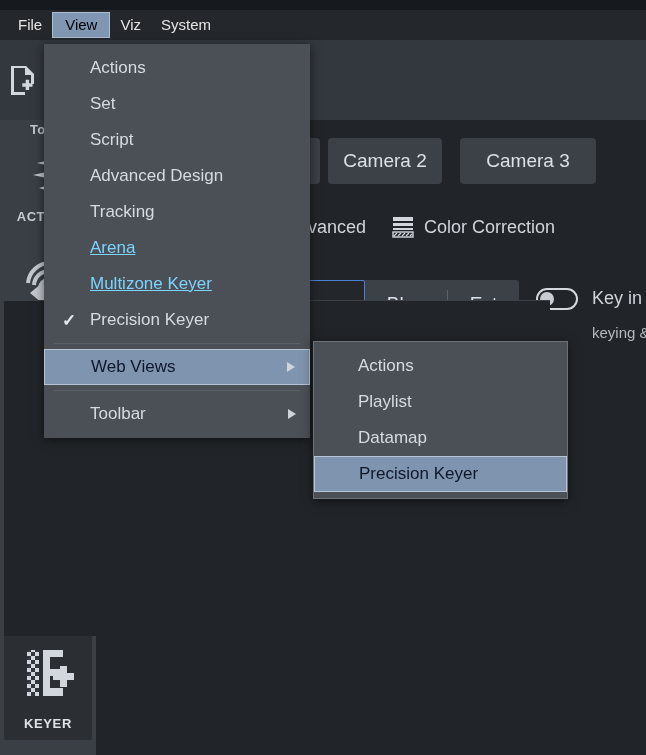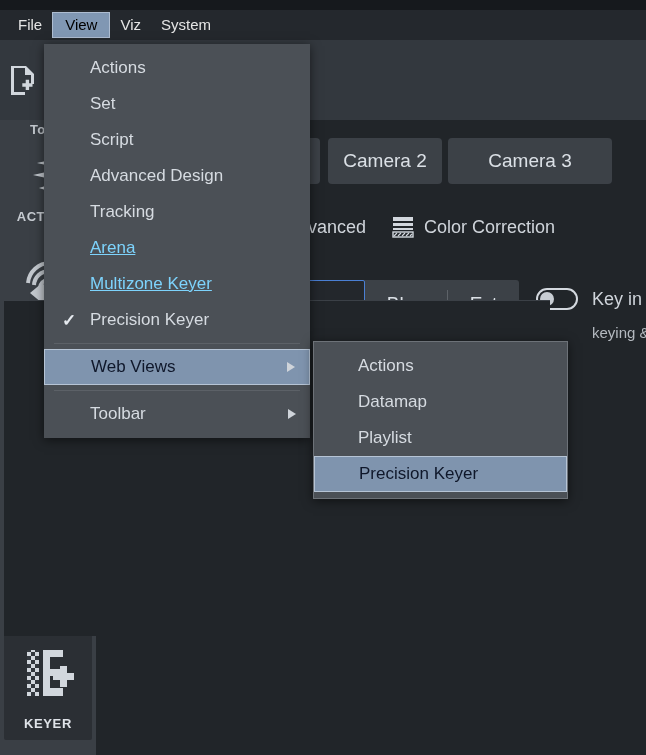--- a/index.html
+++ b/index.html
@@ -147,21 +147,21 @@
     border-radius: 4px;
     display: flex;
     align-items: center;
     justify-content: center;
     font-size: 19px;
     color: #dbe0e6;
     cursor: default;
   }
   #camtab-1 { left: 110px; width: 114px; }
   #camtab-2 { left: 232px; width: 114px; }
-  #camtab-3 { left: 352px; width: 164px; }
+  #camtab-3 { left: 364px; width: 136px; }
 
   
   .toolrow {
     position: absolute;
     left: 96px; top: 202px;
     width: 550px; height: 50px;
     background: #212529;
     border-bottom: 1px solid #3b4046;
     display: flex;
     align-items: center;
@@ -209,21 +209,21 @@
   .segdiv {
     width: 1px;
     background: #5d6268;
     margin: 10px 0;
   }
 
   .toggle-wrap {
     position: absolute;
     left: 440px; top: 36px;
     display: flex;
-    align-items: center;
+    align-items: flex-start;
   }
   .toggle {
     width: 42px; height: 22px;
     border-radius: 11px;
     border: 2px solid #d3d8de;
     background: transparent;
     position: relative;
     box-sizing: border-box;
     cursor: pointer;
   }
@@ -487,21 +487,21 @@
     <span>Toolbar</span>
     <span class="arrow"></span>
   </div>
 </div>
 
 <div class="menu" id="webviews-menu">
   <div class="menu-item">
     <span>Actions</span>
   </div>
   <div class="menu-item">
+    <span>Playlist</span>
+  </div>
+  <div class="menu-item">
     <span>Datamap</span>
-  </div>
-  <div class="menu-item">
-    <span>Playlist</span>
   </div>
   <div class="menu-item highlight">
     <span>Precision Keyer</span>
   </div>
 </div>
 
 </body></html>

